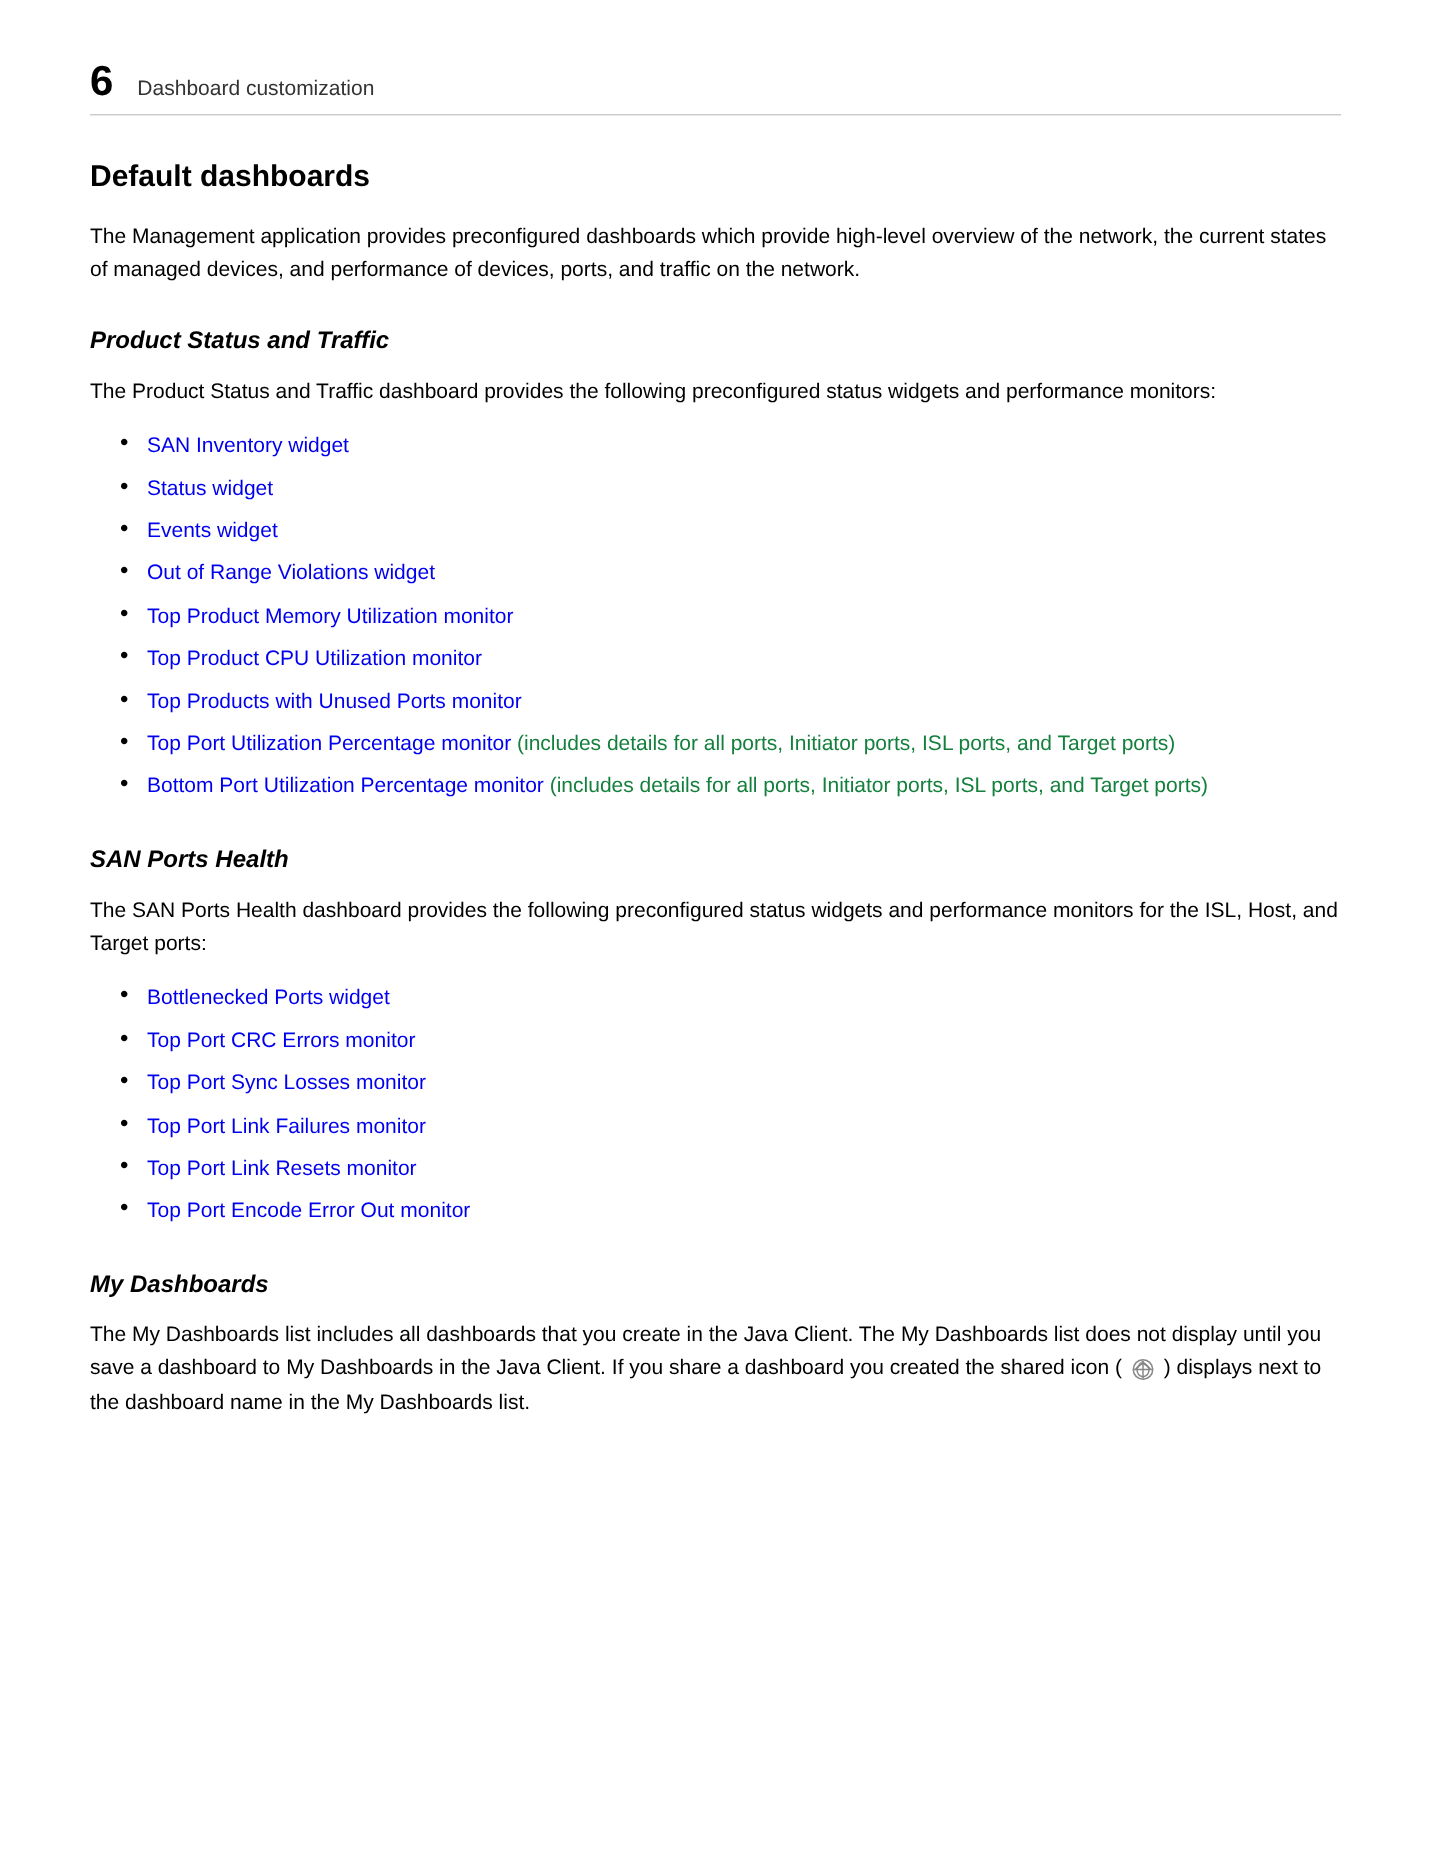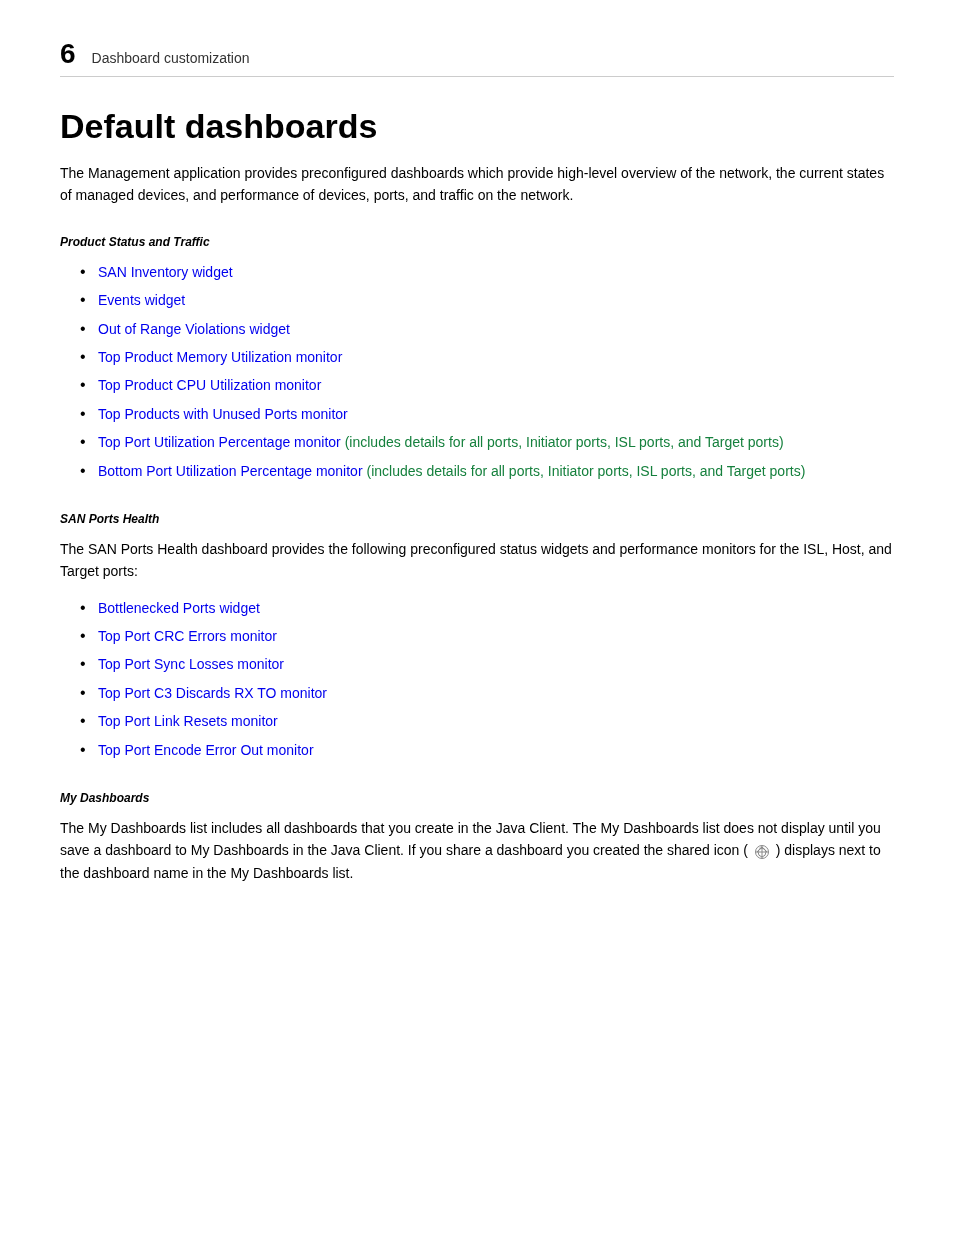--- a/index.html
+++ b/index.html
@@ -40,35 +40,35 @@
       font-size: 14px;
       color: #333;
       padding-top: 10px;
     }
 
     .content-area {
       margin-left: 0;
     }
 
     h1.main-title {
-      font-size: 34px;
+      font-size: 20px;
       font-weight: bold;
       margin-bottom: 16px;
       color: #000;
     }
 
     .intro-text {
       font-size: 14px;
       line-height: 1.6;
       margin-bottom: 28px;
       color: #000;
     }
 
     h2.section-title {
-      font-size: 12px;
+      font-size: 16px;
       font-style: italic;
       font-weight: bold;
       margin-bottom: 12px;
       color: #000;
     }
 
     .section-desc {
       font-size: 14px;
       line-height: 1.6;
       margin-bottom: 14px;
@@ -129,24 +129,28 @@
 
   <div class="content-area">
 
     <h1 class="main-title">Default dashboards</h1>
 
     <p class="intro-text">The Management application provides preconfigured dashboards which provide high-level overview of the network, the current states of managed devices, and performance of devices, ports, and traffic on the network.</p>
 
     <h2 class="section-title">
       <span>Product Status and Traffic</span>
     </h2>
+    <p class="section-desc">The Product Status and Traffic dashboard provides the following preconfigured status widgets and performance monitors:</p>
 
     <ul class="item-list">
       <li>
         <a class="link" href="#">SAN Inventory widget</a>
+      </li>
+      <li>
+        <a class="link" href="#">Status widget</a>
       </li>
       <li>
         <a class="link" href="#">Events widget</a>
       </li>
       <li>
         <a class="link" href="#">Out of Range Violations widget</a>
       </li>
       <li>
         <a class="link" href="#">Top Product Memory Utilization monitor</a>
       </li>
@@ -173,21 +177,21 @@
       <li>
         <a class="link" href="#">Bottlenecked Ports widget</a>
       </li>
       <li>
         <a class="link" href="#">Top Port CRC Errors monitor</a>
       </li>
       <li>
         <a class="link" href="#">Top Port Sync Losses monitor</a>
       </li>
       <li>
-        <a class="link" href="#">Top Port C3 Discards RX TO monitor</a>
+        <a class="link" href="#">Top Port Link Failures monitor</a>
       </li>
       <li>
         <a class="link" href="#">Top Port Link Resets monitor</a>
       </li>
       <li>
         <a class="link" href="#">Top Port Encode Error Out monitor</a>
       </li>
     </ul>
 
     <h2 class="section-title">

